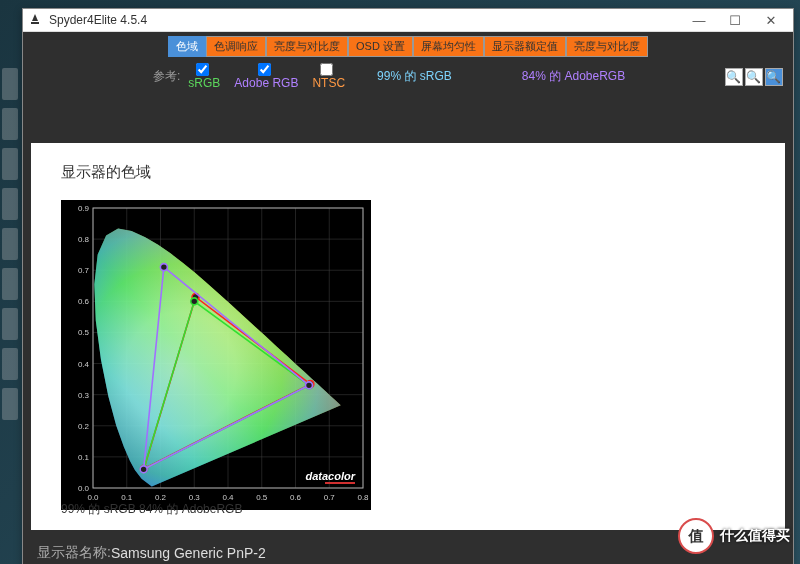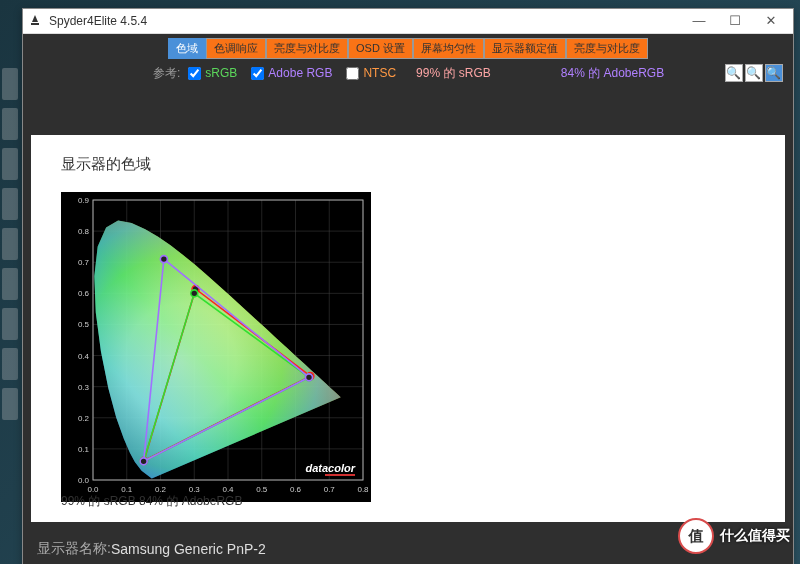--- a/index.html
+++ b/index.html
@@ -15,26 +15,26 @@
 .titlebar .win-btns { display: flex; }
 .titlebar .win-btns span { width: 36px; height: 22px; display: flex; align-items: center; justify-content: center; font-size: 13px; color: #555; }
 
 .darkbar { background: #2f2f2f; }
 .tabs { display: flex; justify-content: center; padding: 4px 16px 2px; }
 .tabs .tab { background: #f97316; color: #333; font-size: 11px; padding: 2px 7px; border: 1px solid #999; margin: 0 0px; cursor: pointer; }
 .tabs .tab.active { background: #4a90d9; color: #fff; border-color: #4a90d9; }
 
 .refbar { display: flex; align-items: center; padding: 4px 10px; font-size: 12px; position: relative; }
 .refbar .label { color: #999; margin-right: 8px; margin-left: 120px; }
-.refbar .chk { display: flex; align-items: center; margin-right: 14px; }
+.refbar .chk { display: flex; align-items: center; margin-right: 14px; flex-direction: column; }
 .refbar .chk input { margin-right: 4px; width: 13px; height: 13px; }
 .refbar .srgb-t { color: #5bd65b; }
 .refbar .argb-t { color: #b080ff; }
 .refbar .ntsc-t { color: #ff9944; }
-.refbar .pct1 { color: #fca5a5; margin-left: 6px; }
+.refbar .pct1 { color: #7dd3fc; margin-left: 18px; }
 .refbar .pct2 { color: #b080ff; margin-left: 70px; }
 .refbar .zoomset { position: absolute; right: 10px; display: flex; gap: 2px; }
 .refbar .zoomset span { width: 18px; height: 18px; border: 1px solid #aaa; background: #fff; display: flex; align-items: center; justify-content: center; font-size: 12px; }
 .refbar .zoomset span.hl { background: #4a90d9; color: #fff; }
 
 .content { flex: 1; background: #2f2f2f; padding: 8px; display: flex; flex-direction: column; }
 .page { flex: 1; background: #fff; overflow: hidden; position: relative; padding: 20px 30px; margin-top: 41px; }
 .page h3 { font-size: 15px; font-weight: normal; color: #333; margin-bottom: 18px; }
 .chart-box { width: 310px; height: 310px; background: #000; position: relative; }
 .chart-box svg { width: 100%; height: 100%; }

